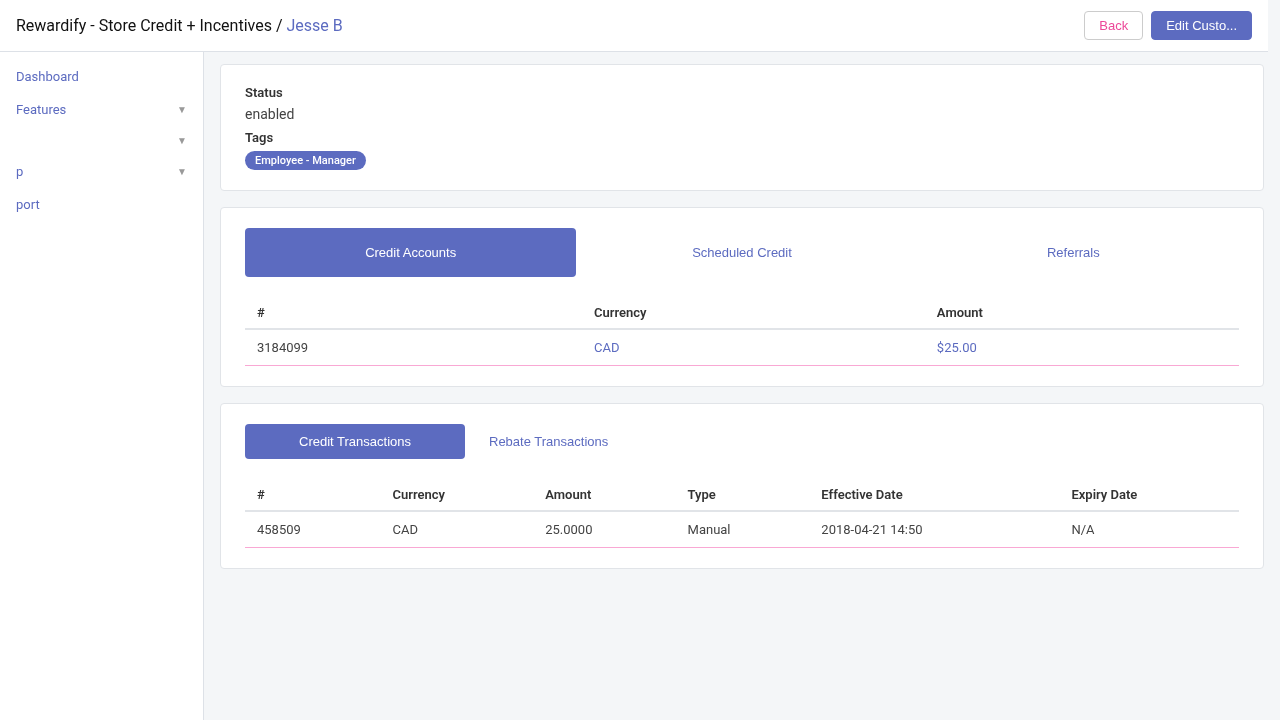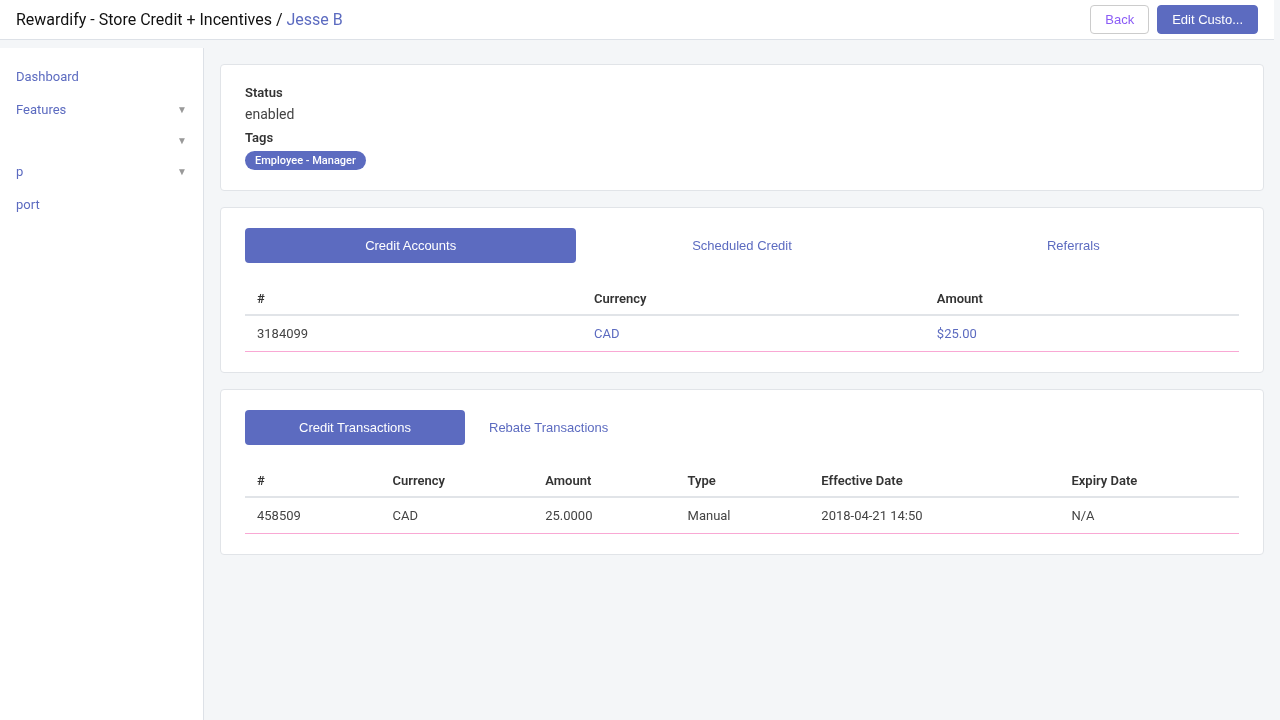--- a/index.html
+++ b/index.html
@@ -6,45 +6,45 @@
     body {
       font-family: -apple-system, BlinkMacSystemFont, 'Segoe UI', Roboto, sans-serif;
       background: #f4f6f8;
       color: #333;
       font-size: 14px;
     }
     
     .top-header {
       background: #fff;
       border-bottom: 1px solid #dde1e7;
-      height: 40px;
+      height: 52px;
       display: flex;
       align-items: center;
       justify-content: space-between;
       padding: 0 16px;
       position: fixed;
-      top: 0; left: 0; right: 6px;
+      top: 0; left: 0; right: 12px;
       z-index: 100;
     }
     .top-header-title {
       font-size: 16px;
       font-weight: 400;
       color: #111;
     }
     .top-header-title .customer-name {
       color: #5c6bc0;
     }
     .top-header-actions {
       display: flex;
       gap: 8px;
     }
     .btn-back {
       border: 1px solid #ccc;
       background: #fff;
-      color: #8b5cf6;
+      color: #ec4899;
       padding: 6px 14px;
       border-radius: 4px;
       cursor: pointer;
       font-size: 13px;
     }
     .btn-edit {
       border: 1px solid #5c6bc0;
       background: #5c6bc0;
       color: #fff;
       padding: 6px 14px;
@@ -117,21 +117,21 @@
     
     .tabs-row {
       display: flex;
       align-items: center;
       margin-bottom: 20px;
       gap: 0;
     }
     .tab-btn {
       flex: 1;
       text-align: center;
-      padding: 10px 16px;
+      padding: 17px 16px;
       cursor: pointer;
       font-size: 13px;
       border-radius: 4px;
       color: #5c6bc0;
       background: transparent;
       border: none;
     }
     .tab-btn.active {
       background: #5c6bc0;
       color: #fff;

